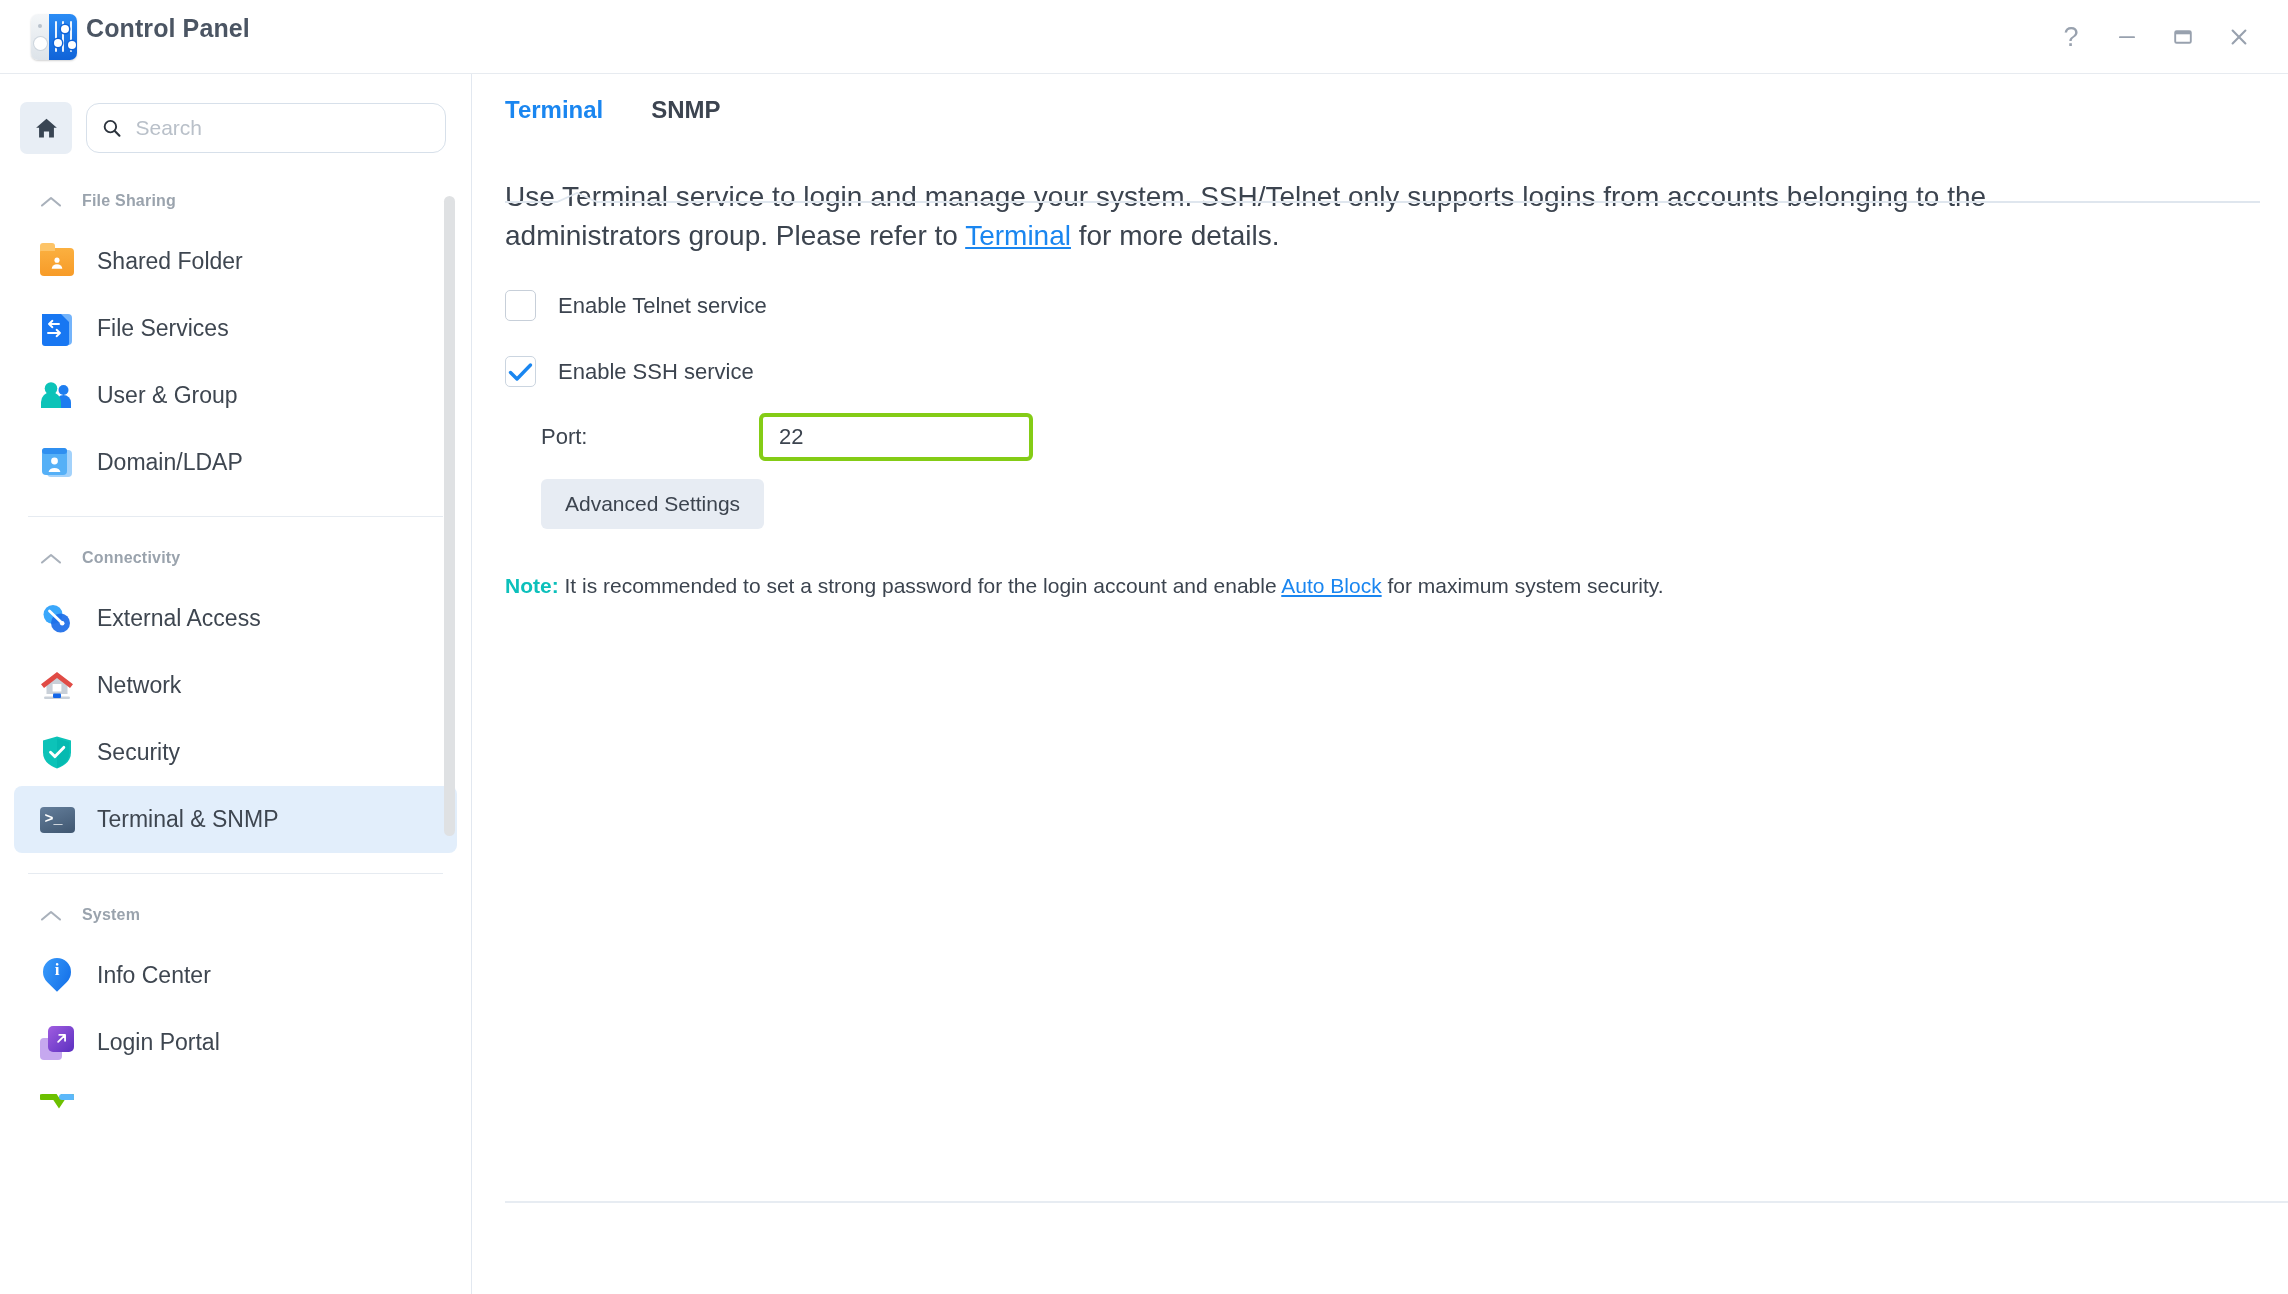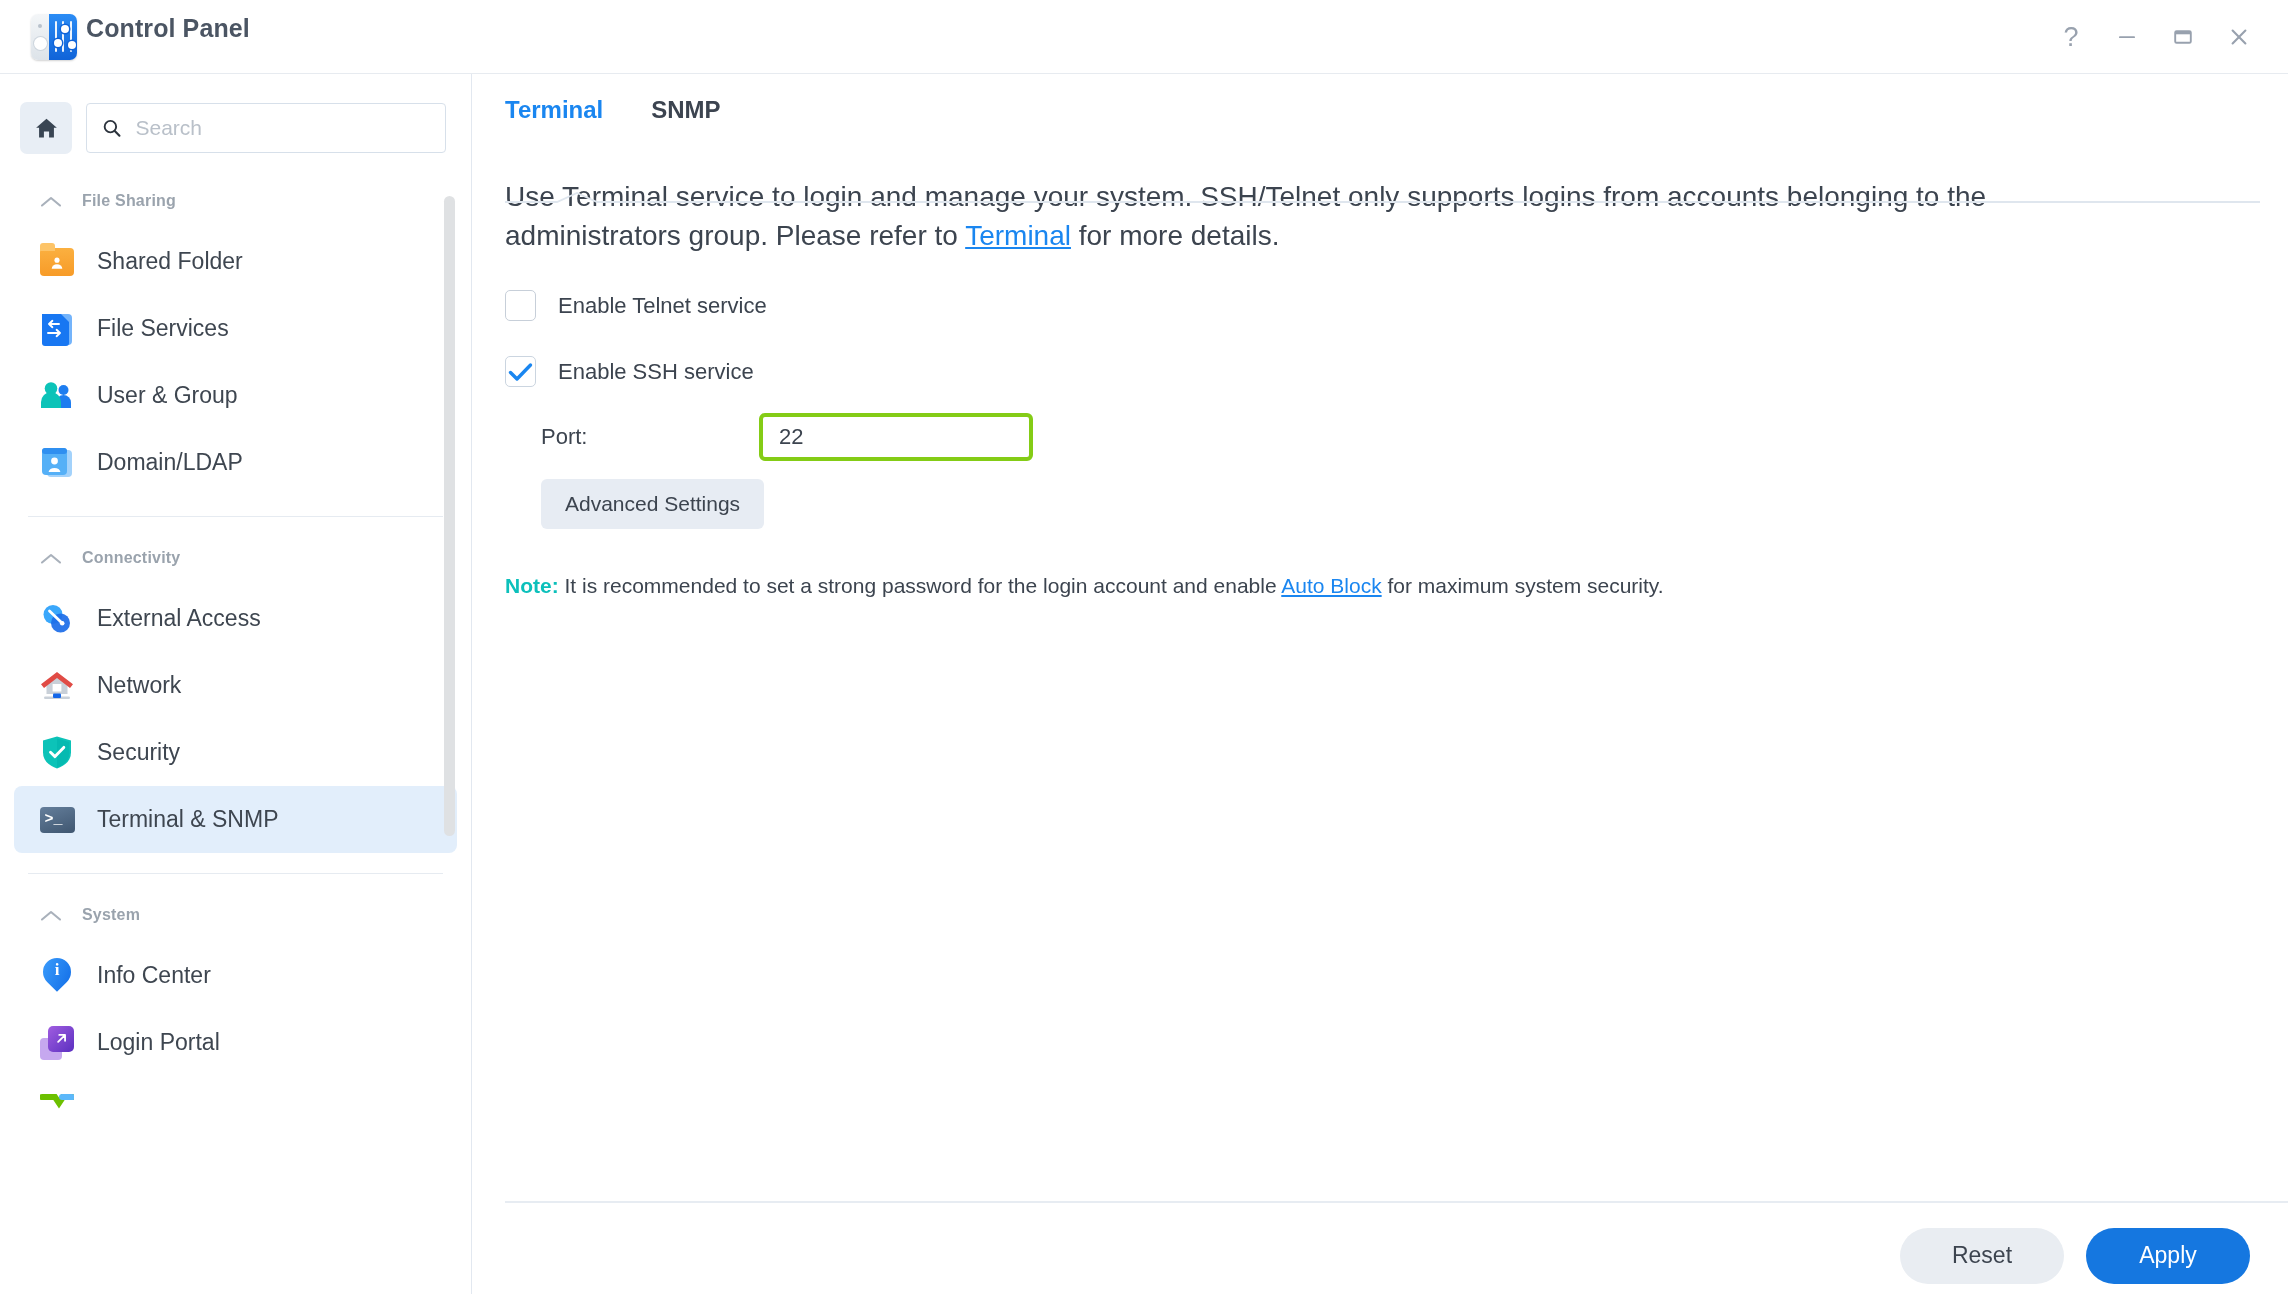--- a/index.html
+++ b/index.html
@@ -141,21 +141,21 @@
     border-radius: 7px;
     background: #e8eef5;
     display: flex; align-items: center; justify-content: center;
     flex-shrink: 0;
     cursor: default;
   }
   .search-box {
     flex: 1;
     height: 50px;
     border: 1px solid #d7e0ea;
-    border-radius: 4px;
+    border-radius: 13px;
     background: #ffffff;
     display: flex;
     align-items: center;
     padding: 0 14px;
     gap: 13px;
   }
   .search-input {
     border: none;
     outline: none;
     background: transparent;
@@ -708,19 +708,15 @@
         <input class="port-input" type="text" value="22" style="">
       </div>
 
       <button class="adv-btn">Advanced Settings</button>
 
       <p class="note"><span class="tag">Note:</span><span> It is recommended to set a strong password for the login account and enable </span><span class="lnk">Auto Block</span><span> for maximum system security.</span></p>
     </div>
 
     <div class="footer-sep"></div>
 
-    <div class="footer">
-      <button class="btn btn-reset">Reset</button>
-      <button class="btn btn-apply">Apply</button>
-    </div>
 
   </div>
 </div>
 
 </body></html>

